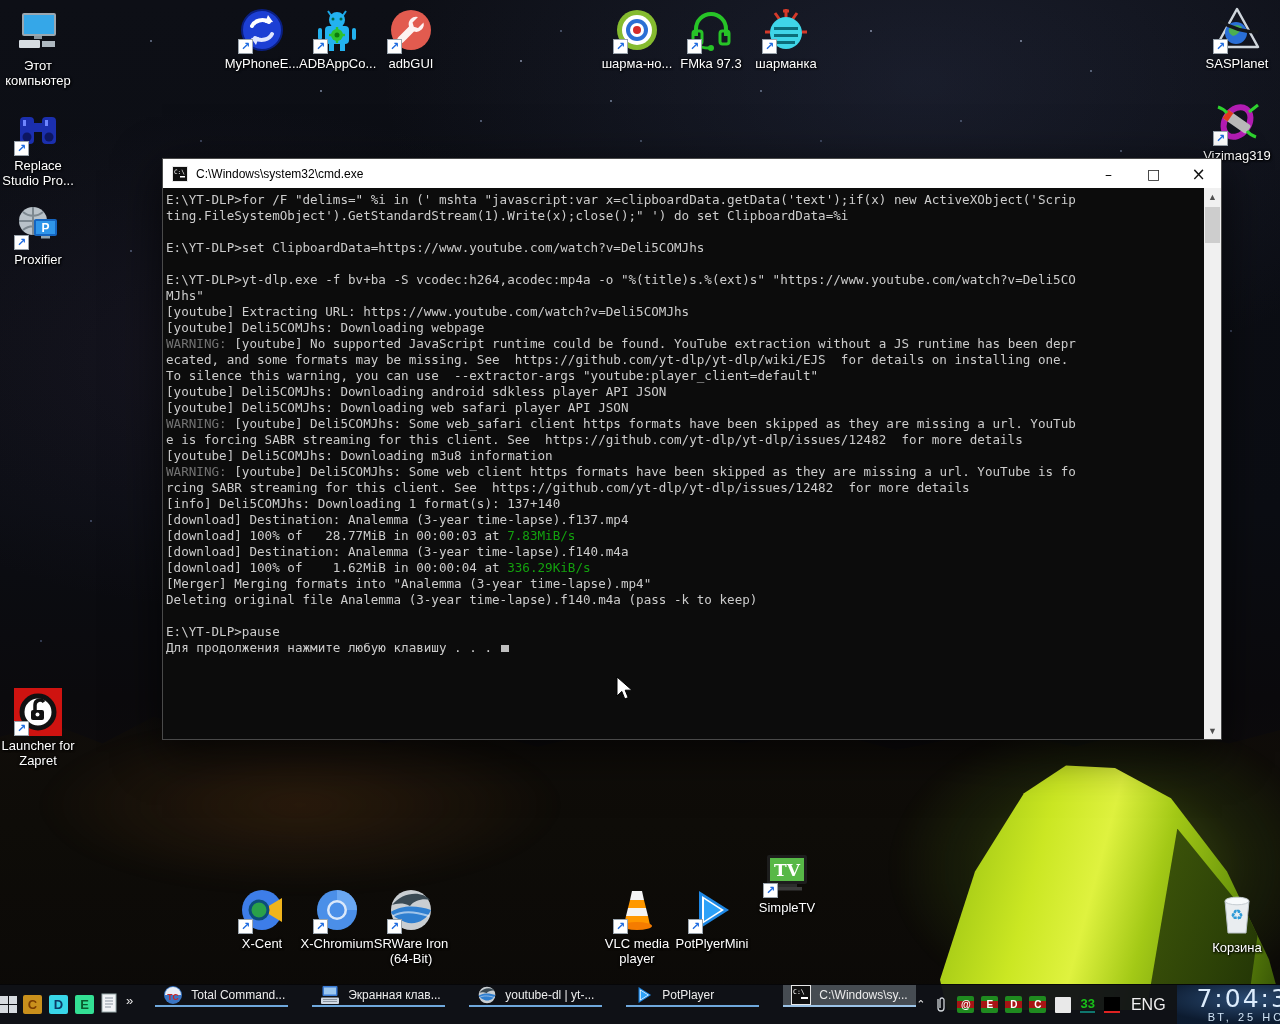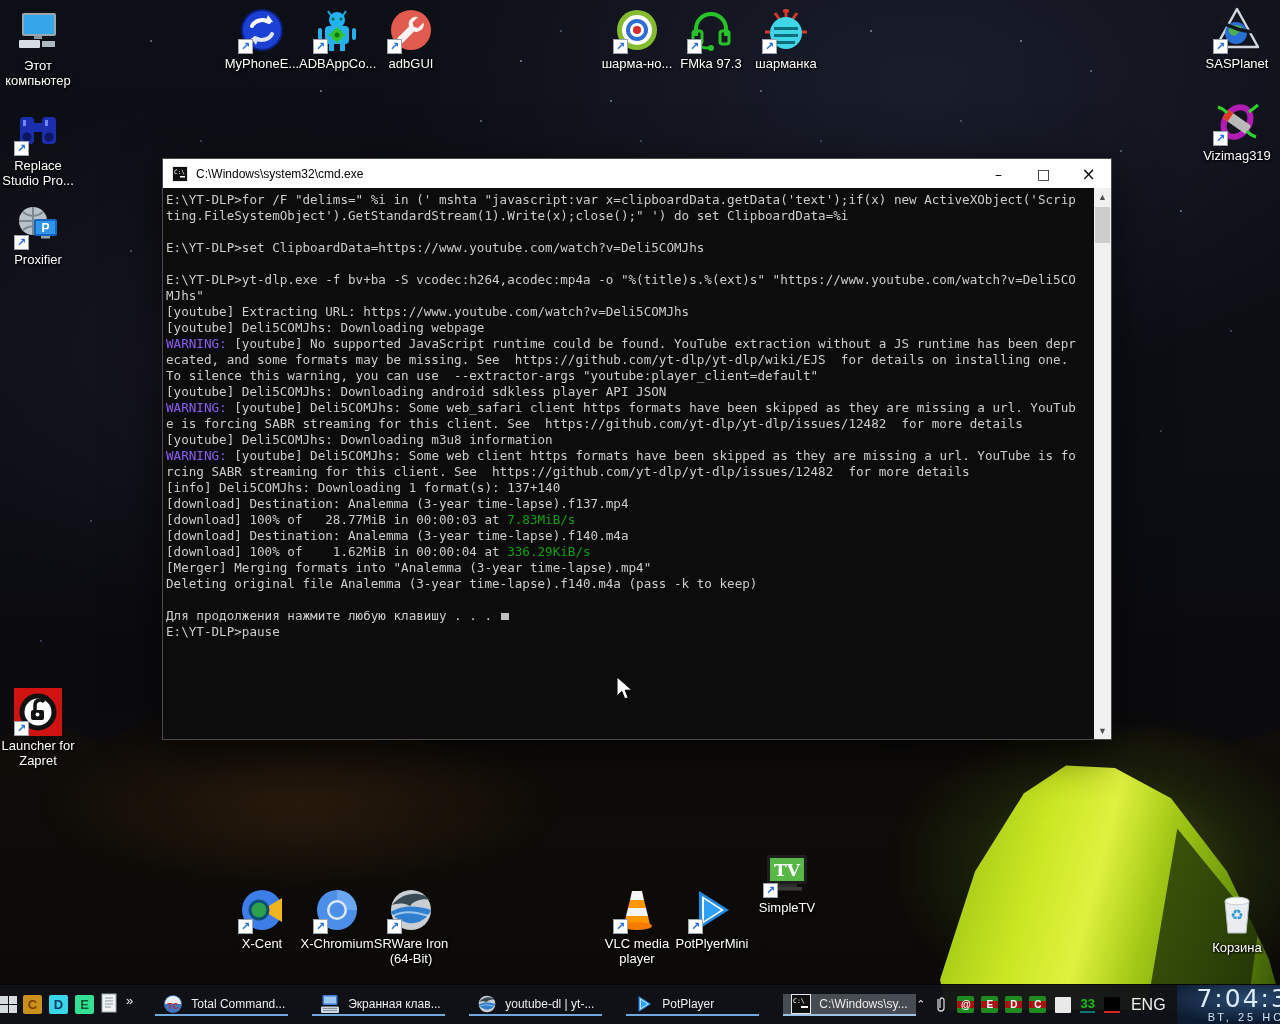--- a/index.html
+++ b/index.html
@@ -39,52 +39,52 @@
   .dicon{position:absolute;width:76px;text-align:center;cursor:default;}
   .dicon .art{position:relative;width:48px;height:48px;margin:0 auto;}
   .dicon .art svg{width:48px;height:48px;display:block;}
   .sc{position:absolute;left:0;bottom:0;width:15px;height:15px;background:#fff;
       border:1px solid #9aa4ad;box-sizing:border-box;font-size:11px;line-height:13px;
       color:#1e6be0;font-weight:bold;}
   .dlabel{margin-top:3px;font-size:13px;line-height:1.12;color:#fff;
       text-shadow:1px 1px 2px #000,0 0 3px #000;}
 
   
-  .win{position:absolute;left:162px;top:158px;width:950px;height:582px;
+  .win{position:absolute;left:162px;top:158px;width:1060px;height:582px;
        border:1px solid #4a4a4a;box-sizing:border-box;box-shadow:0 12px 44px rgba(0,0,0,.65);
        background:#0c0c0c;}
   .titlebar{height:29px;background:#fff;display:flex;align-items:center;}
   .title-icon{width:16px;height:16px;margin:0 8px 0 9px;}
   .title-text{font-size:12px;color:#000;flex:1;white-space:nowrap;overflow:hidden;}
   .winbtn{width:45px;height:29px;display:flex;align-items:center;justify-content:center;
       color:#111;font-size:14px;font-family:"DejaVu Sans",sans-serif;}
   .winbtn.close{font-size:17px;}
   .term{position:absolute;left:0;top:29px;right:17px;bottom:0;overflow:hidden;
       padding:4px 0 0 3px;font-family:"DejaVu Sans Mono","Liberation Mono",monospace;
       font-size:12.6px;line-height:16px;color:#cccccc;}
   .tl{white-space:pre;height:16px;}
-  .c-w{color:#8b5cf6;}
+  .c-w{color:#737373;}
   .c-g{color:#13a10e;}
   .cursor{display:inline-block;width:8px;height:7px;background:#bfbfbf;margin-left:1px;}
   .vscroll{position:absolute;top:29px;right:0;bottom:0;width:17px;background:#f0f0f0;}
   .varrow{position:absolute;left:0;width:17px;height:17px;color:#505050;font-size:9px;
       display:flex;align-items:center;justify-content:center;}
   .vthumb{position:absolute;left:1px;top:19px;width:15px;height:36px;background:#cdcdcd;}
 
   
   .taskbar{position:absolute;left:0;bottom:0;width:1280px;height:40px;
       background:rgba(16,18,23,.96);display:flex;align-items:stretch;border-top:1px solid rgba(0,0,0,.6);box-sizing:border-box;}
   .start{width:48px;display:flex;align-items:center;justify-content:center;}
   .winlogo{display:grid;grid-template-columns:8px 8px;grid-gap:1px;}
   .winlogo i{width:8px;height:8px;background:#d6dbe0;}
   .ql{display:flex;align-items:center;gap:7px;padding:0 6px;}
   .qlsq{width:19px;height:19px;display:flex;align-items:center;justify-content:center;
       font-size:13px;font-weight:bold;border-radius:2px;}
   .qlmore{color:#e8e8e8;font-size:13px;margin:0 4px 8px 2px;}
-  .tasks{display:flex;align-items:center;margin-left:12px;gap:24px;}
+  .tasks{display:flex;align-items:flex-start;margin-left:12px;gap:24px;}
   .task{width:133px;display:flex;align-items:center;gap:8px;padding:0 8px;box-sizing:border-box;
       border-bottom:2px solid #6fa8dc;color:#ececec;font-size:12px;white-space:nowrap;overflow:hidden;}
   .task svg{width:20px;height:20px;flex:0 0 auto;}
   .task.active{background:#464c52;border-bottom-color:#9cc3e6;}
   .tray{margin-left:auto;display:flex;align-items:center;gap:9px;padding-right:4px;}
   .tray-chev{color:#e8e8e8;font-size:11px;}
   .diskicon{width:17px;height:17px;background:linear-gradient(180deg,#1f8a1f 0%,#1f8a1f 28%,#a81414 28%,#a81414 72%,#1f8a1f 72%);
       display:flex;align-items:center;justify-content:center;color:#fff;font-size:10px;font-weight:bold;border-radius:2px;}
   .sq-white{width:16px;height:16px;background:#e9e9e9;border-radius:1px;}
   .temp{color:#18c018;font-size:13px;font-weight:bold;border-bottom:2px solid #0f766e;line-height:15px;}
@@ -383,35 +383,36 @@
       <div class="tl"><span>E:\YT-DLP&gt;set ClipboardData=https://www.youtube.com/watch?v=Deli5COMJhs</span></div>
       <div class="tl"><span></span></div>
       <div class="tl"><span>E:\YT-DLP&gt;yt-dlp.exe -f bv+ba -S vcodec:h264,acodec:mp4a -o "%(title)s.%(ext)s" "https://www.youtube.com/watch?v=Deli5CO</span></div>
       <div class="tl"><span>MJhs"</span></div>
       <div class="tl"><span>[youtube] Extracting URL: https://www.youtube.com/watch?v=Deli5COMJhs</span></div>
       <div class="tl"><span>[youtube] Deli5COMJhs: Downloading webpage</span></div>
       <div class="tl"><span class="c-w">WARNING:</span><span> [youtube] No supported JavaScript runtime could be found. YouTube extraction without a JS runtime has been depr</span></div>
       <div class="tl"><span>ecated, and some formats may be missing. See  https://github.com/yt-dlp/yt-dlp/wiki/EJS  for details on installing one.</span></div>
       <div class="tl"><span>To silence this warning, you can use  --extractor-args "youtube:player_client=default"</span></div>
       <div class="tl"><span>[youtube] Deli5COMJhs: Downloading android sdkless player API JSON</span></div>
+      <div class="tl"><span>[youtube] Deli5COMJhs: Downloading web safari player API JSON</span></div>
       <div class="tl"><span class="c-w">WARNING:</span><span> [youtube] Deli5COMJhs: Some web_safari client https formats have been skipped as they are missing a url. YouTub</span></div>
       <div class="tl"><span>e is forcing SABR streaming for this client. See  https://github.com/yt-dlp/yt-dlp/issues/12482  for more details</span></div>
       <div class="tl"><span>[youtube] Deli5COMJhs: Downloading m3u8 information</span></div>
       <div class="tl"><span class="c-w">WARNING:</span><span> [youtube] Deli5COMJhs: Some web client https formats have been skipped as they are missing a url. YouTube is fo</span></div>
       <div class="tl"><span>rcing SABR streaming for this client. See  https://github.com/yt-dlp/yt-dlp/issues/12482  for more details</span></div>
       <div class="tl"><span>[info] Deli5COMJhs: Downloading 1 format(s): 137+140</span></div>
       <div class="tl"><span>[download] Destination: Analemma (3-year time-lapse).f137.mp4</span></div>
       <div class="tl"><span>[download] 100% of   28.77MiB in 00:00:03 at </span><span class="c-g">7.83MiB/s</span></div>
       <div class="tl"><span>[download] Destination: Analemma (3-year time-lapse).f140.m4a</span></div>
       <div class="tl"><span>[download] 100% of    1.62MiB in 00:00:04 at </span><span class="c-g">336.29KiB/s</span></div>
       <div class="tl"><span>[Merger] Merging formats into "Analemma (3-year time-lapse).mp4"</span></div>
       <div class="tl"><span>Deleting original file Analemma (3-year time-lapse).f140.m4a (pass -k to keep)</span></div>
       <div class="tl"><span></span></div>
+      <div class="tl"><span>E:\YT-DLP&gt;pause</span></div>
       <div class="tl"><span>Для продолжения нажмите любую клавишу . . . </span><span class="cursor"></span></div>
-      <div class="tl"><span>E:\YT-DLP&gt;pause</span></div>
     </div>
   <div class="vscroll">
     <div class="varrow" style="top:0">▲</div>
     <div class="vthumb"></div>
     <div class="varrow" style="bottom:0">▼</div>
   </div>
 </div>
 
 <div class="taskbar">
   <div class="start">

